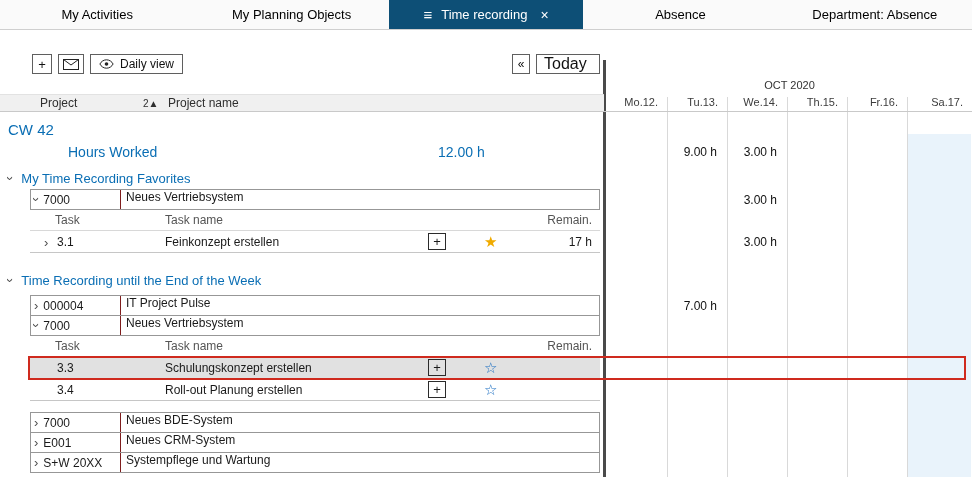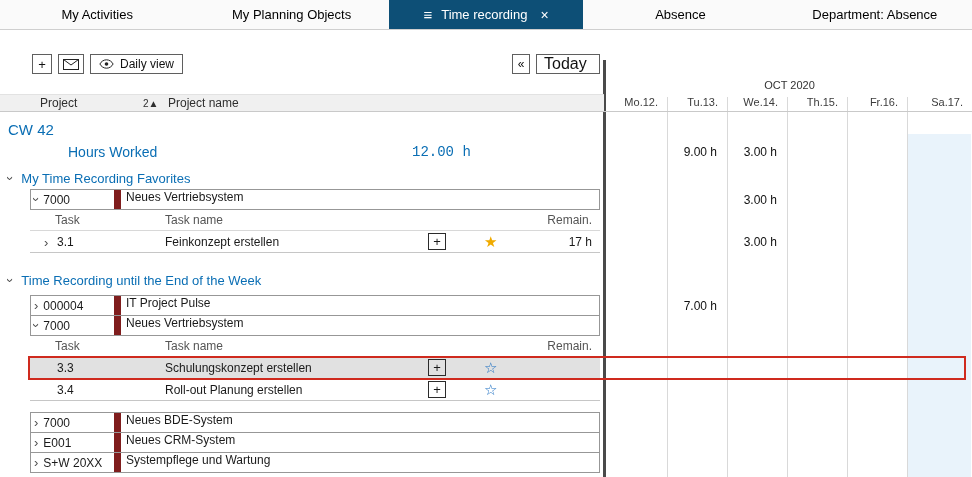--- a/index.html
+++ b/index.html
@@ -58,38 +58,38 @@
                 display:flex; padding-left:3px; }
   .dlabel { width:60px; text-align:right; padding-right:9px; font-size:11px;
             color:#3c3c3c; line-height:17px; }
   .dlabel:nth-child(6) { width:65px; }
 
   
   .cw { height:28px; padding:9px 0 0 8px; font-size:15px; color:#0a6eb4; }
 
   .hw-row { height:24px; position:relative; font-size:14px; color:#0a6eb4; }
   .hw-label { position:absolute; left:68px; top:0; line-height:24px; }
-  .hw-total { position:absolute; left:412px; top:0; line-height:24px;font-family:Liberation Mono, monospace; }
+  .hw-total { position:absolute; left:438px; top:0; line-height:24px; }
 
   .section { height:20px; line-height:20px; padding-left:8px; color:#0a6eb4;
              font-size:13px; position:relative; cursor:pointer; }
   .section .chev { margin-right:9px; }
   .fav { margin-top:5px; }
   .weeksec { margin-top:18px; }
 
   .chev { display:inline-block; font-size:13px; color:#4d4d4d; line-height:1; }
   .chev.down { transform:rotate(90deg); transform-origin:center; }
 
   .prow { height:21px; position:relative; font-size:12px; }
   .prow.m4 { margin-top:4px; }
   .prow.m11 { margin-top:11px; }
   .prow.stack { margin-top:-1px; }
   .pbox { position:absolute; left:30px; top:0; width:570px; height:21px; display:flex;
           border:1px solid #979797; background:#fff; }
-  .cell-id { width:90px; border-right:7px solid #7f1d1d; display:flex; align-items:center;
+  .cell-id { width:90px; border-right:1px solid #7f1d1d; display:flex; align-items:center;
              padding-left:3px; gap:5px; }
   .cell-name { flex:1; display:flex; align-items:flex-start; padding-left:5px; }
 
   .thead { height:21px; position:relative; font-size:12px; color:#555; }
   .thead span { position:absolute; top:0; line-height:21px; }
   .th-task { left:55px; }
   .th-name { left:165px; }
   .th-remain { left:500px; width:92px; text-align:right; }
 
   .trow { height:22px; position:relative; font-size:12px; }

